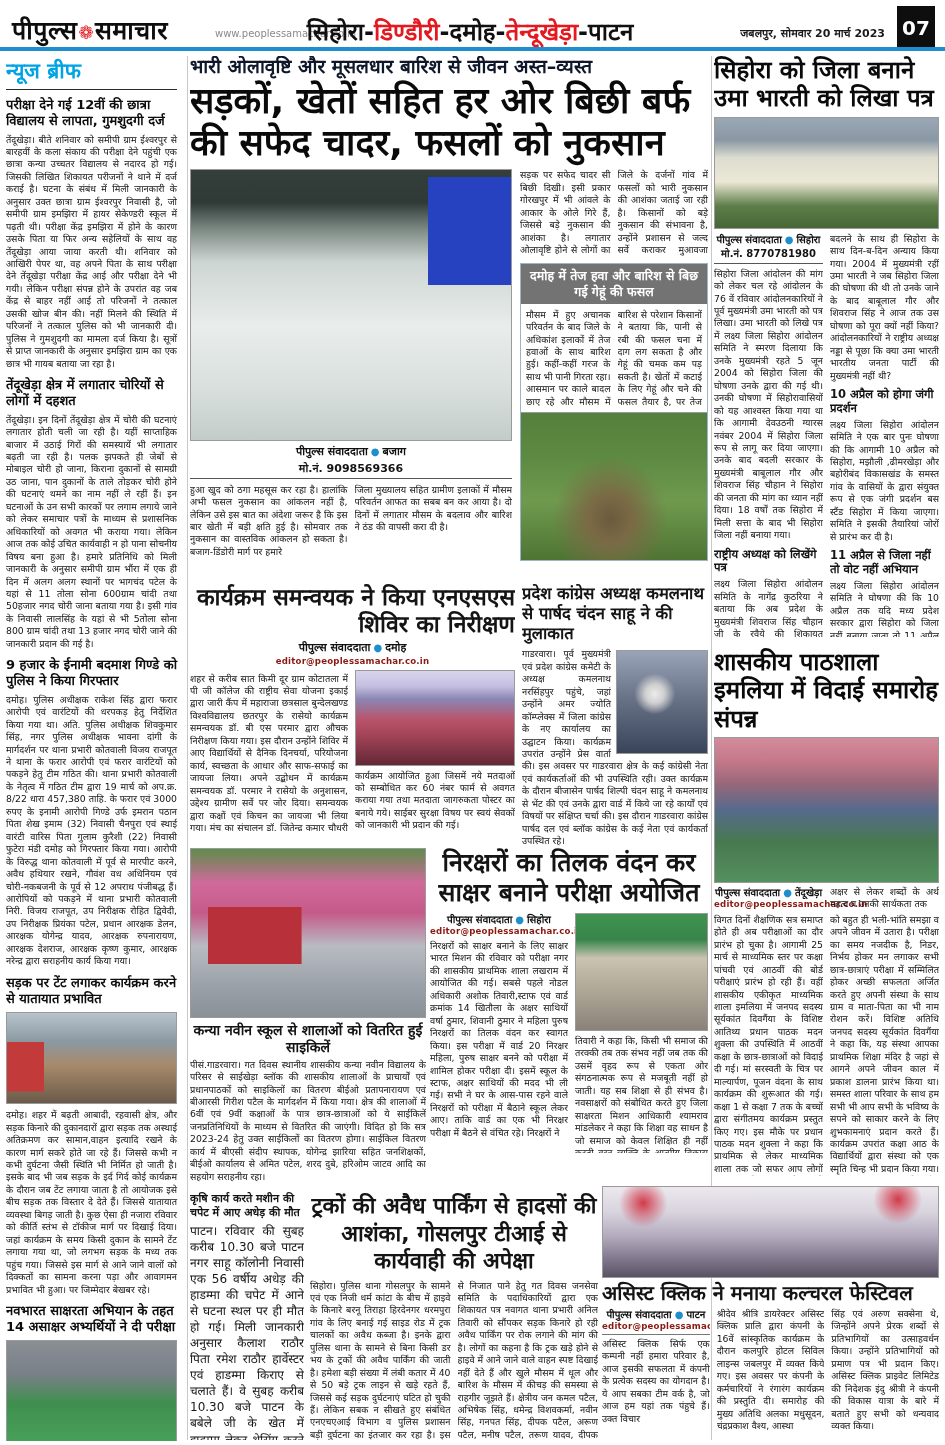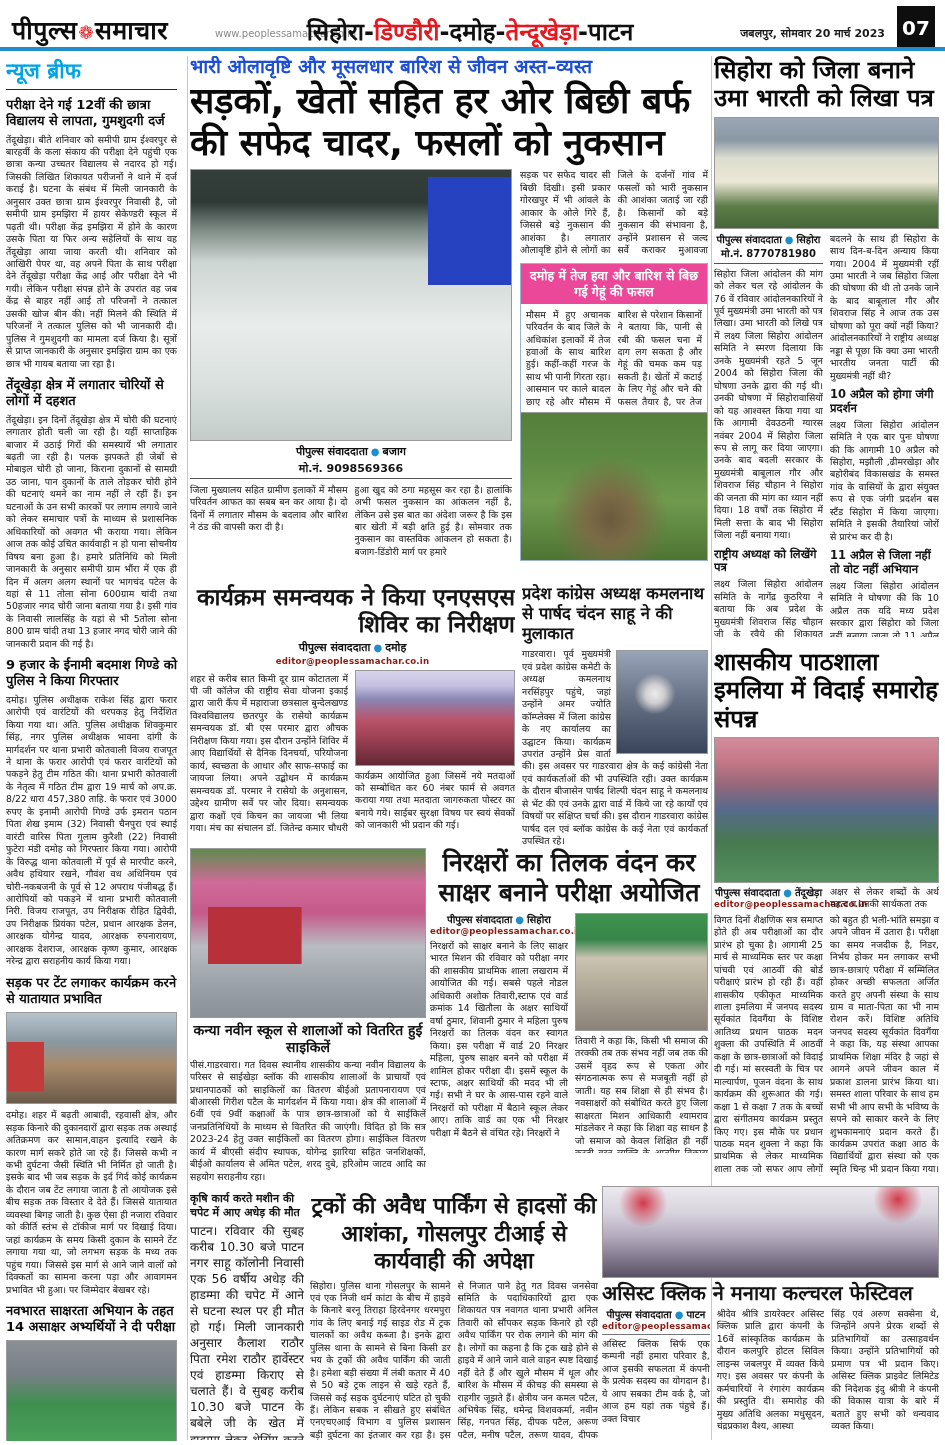--- a/index.html
+++ b/index.html
@@ -60,31 +60,31 @@
   .email{font-size:8.6px;font-weight:bold;color:#8a1a12;text-align:center;letter-spacing:.2px}
 
   
   .brief{position:absolute;left:6px;top:56px;width:178px;height:1385px;overflow:hidden;padding-right:7px}
   .brief-title{color:#00a3e4;font-size:21px;font-weight:800;padding-bottom:5px;border-bottom:1.5px solid #2a2a2a;margin-bottom:7px}
   .brief-hd{font-size:13px;font-weight:800;line-height:1.25;margin:7px 0 4px;color:#0d0d0d}
   .brief .ph{margin:5px 0}
 
   
   .lead{position:absolute;left:190px;top:56px;width:518px;height:524px;overflow:hidden}
-  .kicker{font-size:19px;font-weight:800;line-height:1.15;color:#1d4ed8}
+  .kicker{font-size:19px;font-weight:800;line-height:1.15;color:#0f172a}
   .lead-h1{font-size:36px;font-weight:800;line-height:1.16;color:#0a0a0a;margin-top:2px}
   .lead-cols{display:flex;gap:8px;margin-top:6px}
   .lead-left{width:322px;flex:none}
   .lead-right{flex:1;min-width:0}
   .lead .ph-hail{height:272px}
   .lead-byl{margin-top:4px;border-bottom:1px solid #555;padding-bottom:3px}
   .lead-body{margin-top:5px;height:88px;overflow:hidden}
   .side-cols{height:88px;overflow:hidden}
   .boxed{border:1px solid #9ab4cc;margin-top:6px}
-  .boxed-hd{background:#ec4899;color:#fff;font-size:12.5px;font-weight:800;text-align:center;line-height:1.25;padding:4px 3px}
+  .boxed-hd{background:#737373;color:#fff;font-size:12.5px;font-weight:800;text-align:center;line-height:1.25;padding:4px 3px}
   .boxed-body{padding:5px;height:108px;overflow:hidden}
   .boxed .ph-wheat{height:148px;border-left:none;border-right:none;border-bottom:none}
 
   
   .nss{position:absolute;left:190px;top:584px;width:325px;height:262px;overflow:hidden}
   .nss-h{font-size:23px;font-weight:800;line-height:1.18;text-align:right}
   .nss-row{display:flex;gap:7px;margin-top:4px}
   .nss-left{width:158px;flex:none}
   .nss-right{flex:1;min-width:0}
   .nss .ph-nss{height:96px}
@@ -197,22 +197,22 @@
     <div class="kicker">भारी ओलावृष्टि और मूसलधार बारिश से जीवन अस्त–व्यस्त</div>
     <div class="lead-h1">सड़कों, खेतों सहित हर ओर बिछी बर्फ की सफेद चादर, फसलों को नुकसान</div>
     <div class="lead-cols">
       <div class="lead-left">
         <div class="ph ph-hail"></div>
         <div class="lead-byl">
           <div class="byline"><span>पीपुल्स संवाददाता</span><span class="dot">●</span><span>बजाग</span></div>
           <div class="phone">मो.नं. 9098569366</div>
         </div>
         <div class="two lead-body">
+          <div class="col bd jb">हुआ खुद को ठगा महसूस कर रहा है। हालांकि अभी फसल नुकसान का आंकलन नहीं है, लेकिन उसे इस बात का अंदेशा जरूर है कि इस बार खेती में बड़ी क्षति हुई है। सोमवार तक नुकसान का वास्तविक आंकलन हो सकता है। बजाग-डिंडोरी मार्ग पर हमारे</div>
           <div class="col bd jb">जिला मुख्यालय सहित ग्रामीण इलाकों में मौसम परिवर्तन आफत का सबब बन कर आया है। दो दिनों में लगातार मौसम के बदलाव और बारिश ने ठंड की वापसी करा दी है।</div>
-          <div class="col bd jb">हुआ खुद को ठगा महसूस कर रहा है। हालांकि अभी फसल नुकसान का आंकलन नहीं है, लेकिन उसे इस बात का अंदेशा जरूर है कि इस बार खेती में बड़ी क्षति हुई है। सोमवार तक नुकसान का वास्तविक आंकलन हो सकता है। बजाग-डिंडोरी मार्ग पर हमारे</div>
         </div>
       </div>
       <div class="lead-right">
         <div class="two side-cols">
           <div class="col bd jb">सड़क पर सफेद चादर सी बिछी दिखी। इसी प्रकार गोरखपुर में भी आंवले के आकार के ओले गिरे हैं, जिससे बड़े नुकसान की आशंका है। लगातार ओलावृष्टि होने से लोगों का घरों से निकलना संभव नहीं रहा।</div>
           <div class="col bd jb">जिले के दर्जनों गांव में फसलों को भारी नुकसान की आशंका जताई जा रही है। किसानों को बड़े नुकसान की संभावना है, उन्होंने प्रशासन से जल्द सर्वे कराकर मुआवजा वितरण की मांग करने का मन बनाया है।</div>
         </div>
         <div class="boxed">
           <div class="boxed-hd">दमोह में तेज हवा और बारिश से बिछ गई गेहूं की फसल</div>
           <div class="two boxed-body">

